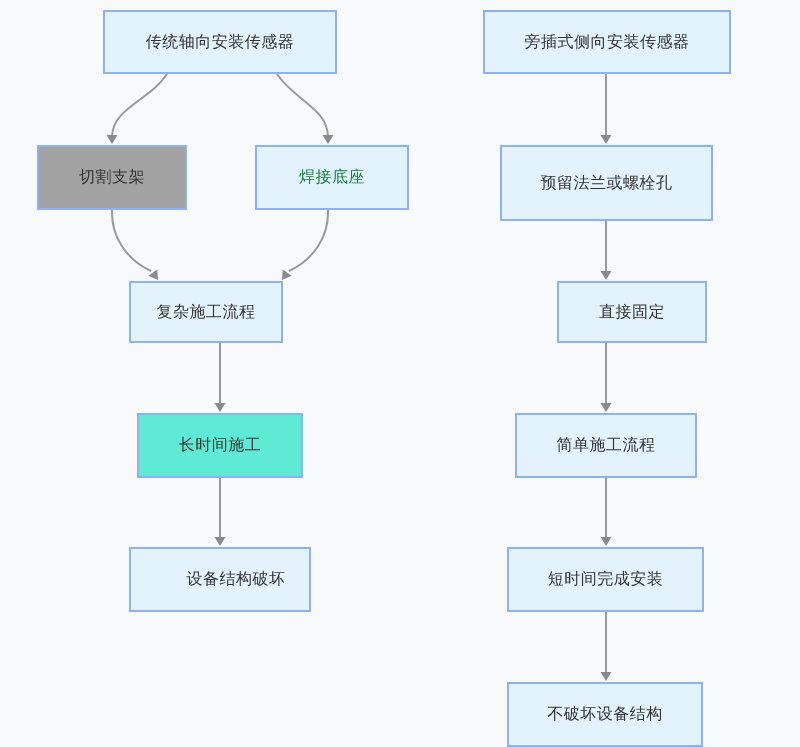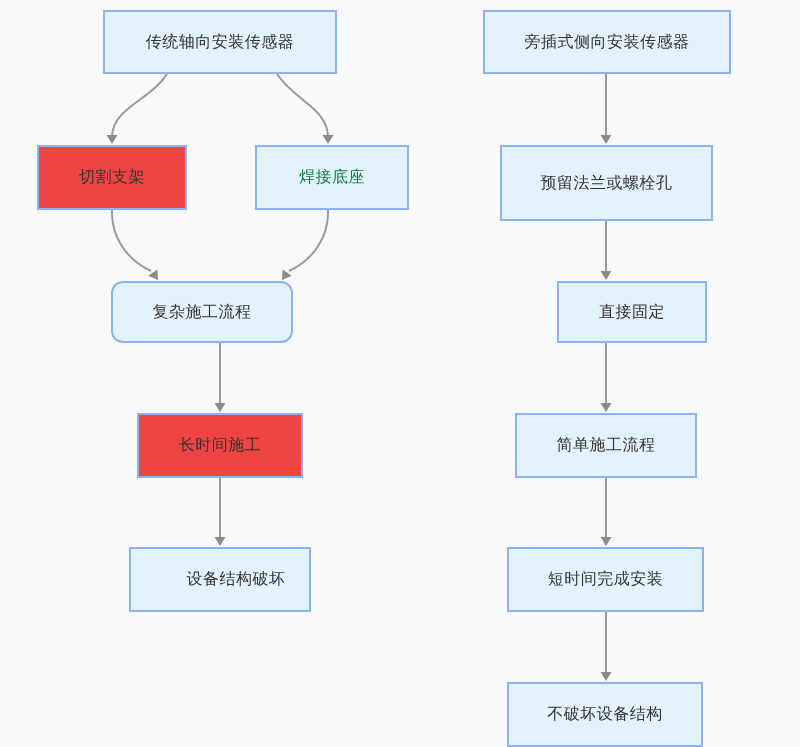--- a/index.html
+++ b/index.html
@@ -53,30 +53,30 @@
       <polygon points="600.5,403 611.5,403 606,412" class="arrowhead" fill="#8a8a8a"></polygon>
       <path d="M606,478 L606,538" class="edge" stroke="#999999"></path>
       <polygon points="600.5,537 611.5,537 606,546" class="arrowhead" fill="#8a8a8a"></polygon>
       <path d="M606,612 L606,673" class="edge" stroke="#999999"></path>
       <polygon points="600.5,672 611.5,672 606,681" class="arrowhead" fill="#8a8a8a"></polygon>
     </svg>
   <div id="nodes-layer">
       <div class="node" style="left: 103px; top: 10px; width: 234px; height: 64px; background: rgb(227, 243, 253); border-color: rgb(140, 178, 239); color: rgb(51, 51, 51);">
         <span>传统轴向安装传感器</span>
       </div>
-      <div class="node" style="left: 37px; top: 145px; width: 150px; height: 65px; background: #ef4444; border-color: rgb(140, 178, 239); color: rgb(51, 51, 51);">
+      <div class="node" style="left: 37px; top: 145px; width: 150px; height: 65px; background: #a3a3a3; border-color: rgb(140, 178, 239); color: rgb(51, 51, 51);">
         <span>切割支架</span>
       </div>
       <div class="node" style="left: 255px; top: 145px; width: 154px; height: 65px; background: rgb(227, 243, 253); border-color: rgb(140, 178, 239); color: #15803d;">
         <span>焊接底座</span>
       </div>
-      <div class="node" style="left: 111px; top: 281px; width: 182px; height: 62px; background: rgb(227, 243, 253); border-color: rgb(140, 178, 239); color: rgb(51, 51, 51); border-radius: 12px;">
+      <div class="node" style="left: 129px; top: 281px; width: 154px; height: 62px; background: rgb(227, 243, 253); border-color: rgb(140, 178, 239); color: rgb(51, 51, 51);">
         <span>复杂施工流程</span>
       </div>
-      <div class="node" style="left: 137px; top: 413px; width: 166px; height: 65px; background: #ef4444; border-color: rgb(140, 178, 239); color: rgb(51, 51, 51);">
+      <div class="node" style="left: 137px; top: 413px; width: 166px; height: 65px; background: #5eead4; border-color: rgb(140, 178, 239); color: rgb(51, 51, 51);">
         <span>长时间施工</span>
       </div>
       <div class="node" style="left: 129px; top: 547px; width: 182px; height: 65px; background: rgb(227, 243, 253); border-color: rgb(140, 178, 239); color: rgb(51, 51, 51); padding-left: 32px;">
         <span>设备结构破坏</span>
       </div>
       <div class="node" style="left: 483px; top: 10px; width: 248px; height: 64px; background: rgb(227, 243, 253); border-color: rgb(140, 178, 239); color: rgb(51, 51, 51);">
         <span>旁插式侧向安装传感器</span>
       </div>
       <div class="node" style="left: 500px; top: 145px; width: 213px; height: 76px; background: rgb(227, 243, 253); border-color: rgb(140, 178, 239); color: rgb(51, 51, 51);">
         <span>预留法兰或螺栓孔</span>

